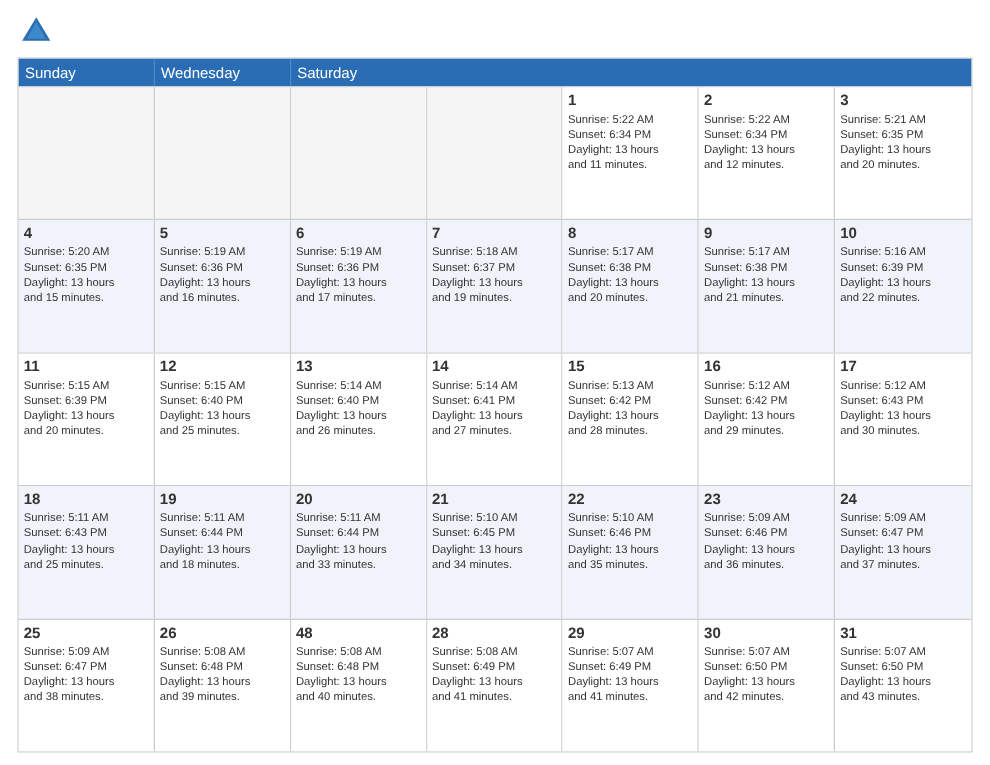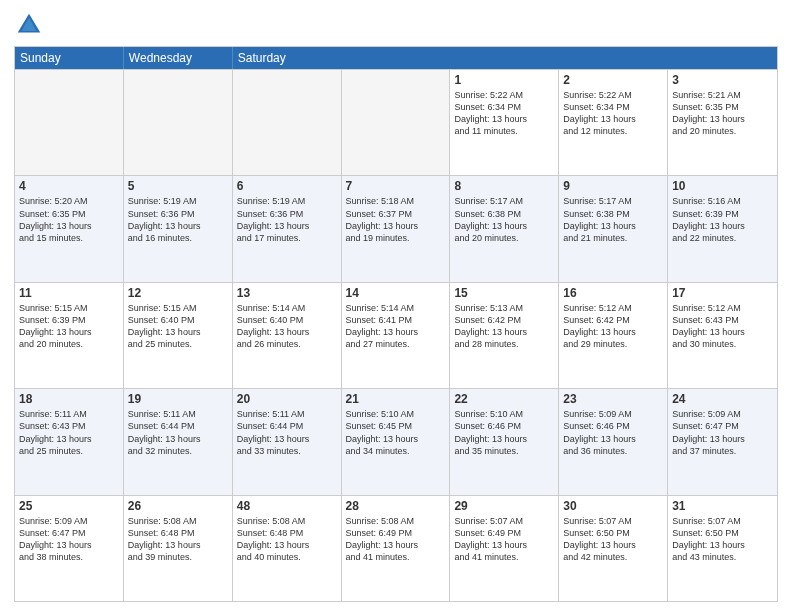--- a/index.html
+++ b/index.html
@@ -270,21 +270,21 @@
             <div class="cell-text">Sunrise: 5:11 AM</div>
             <div class="cell-text">Sunset: 6:43 PM</div>
             <div class="cell-text">Daylight: 13 hours</div>
             <div class="cell-text">and 25 minutes.</div>
           </div>
           <div class="cal-cell">
             <div class="day-num">19</div>
             <div class="cell-text">Sunrise: 5:11 AM</div>
             <div class="cell-text">Sunset: 6:44 PM</div>
             <div class="cell-text">Daylight: 13 hours</div>
-            <div class="cell-text">and 32 minutes.</div>
+            <div class="cell-text">and 18 minutes.</div>
           </div>
           <div class="cal-cell">
             <div class="day-num">20</div>
             <div class="cell-text">Sunrise: 5:11 AM</div>
             <div class="cell-text">Sunset: 6:44 PM</div>
             <div class="cell-text">Daylight: 13 hours</div>
             <div class="cell-text">and 33 minutes.</div>
           </div>
           <div class="cal-cell">
             <div class="day-num">21</div>

